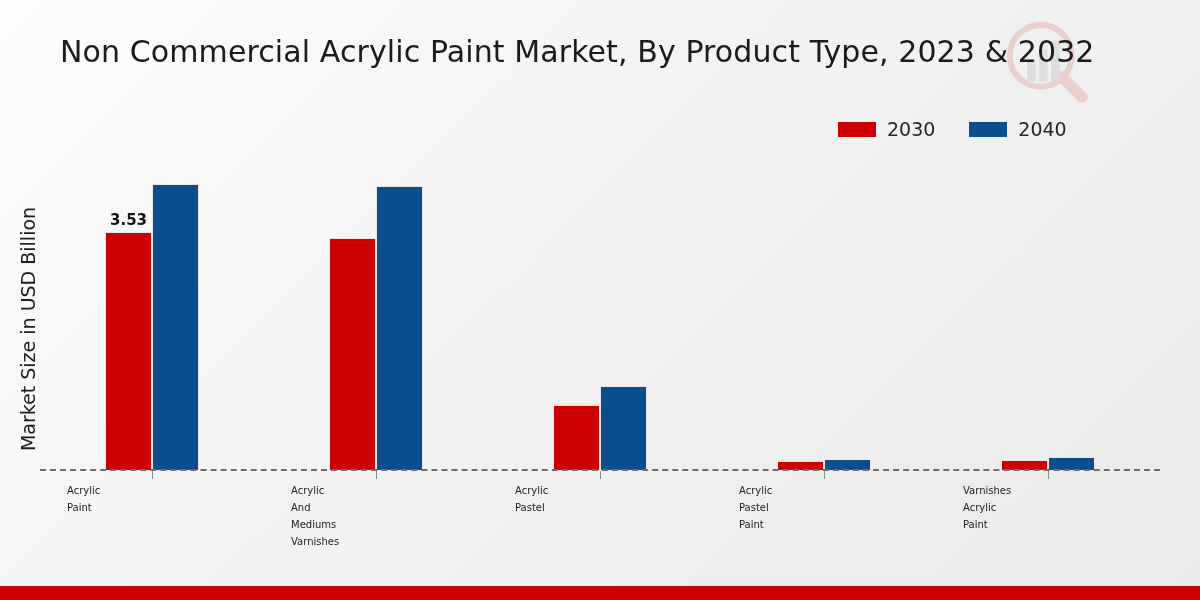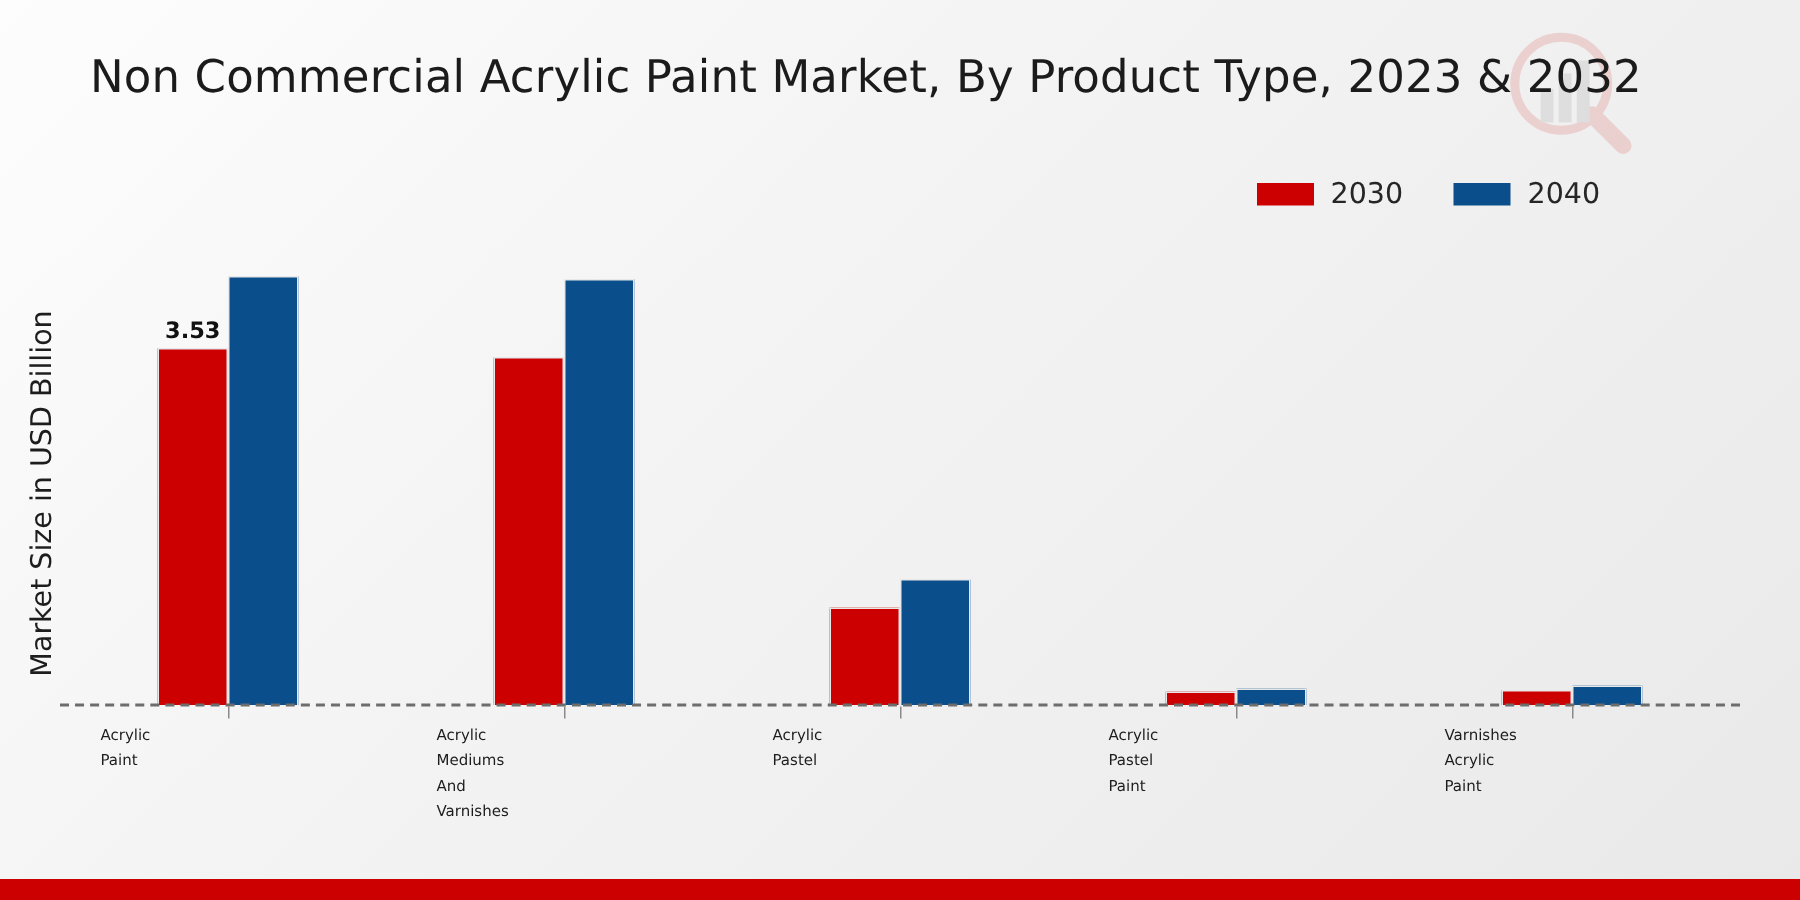--- a/index.html
+++ b/index.html
@@ -206,22 +206,22 @@
 
   <div id="axis-decor">
       <div class="tick" style="left: 152px;"></div>
       <div class="cat-label" style="left: 67px;">
         <div>Acrylic</div>
         <div>Paint</div>
       </div>
       <div class="tick" style="left: 376px;"></div>
       <div class="cat-label" style="left: 291px;">
         <div>Acrylic</div>
+        <div>And</div>
         <div>Mediums</div>
-        <div>And</div>
         <div>Varnishes</div>
       </div>
       <div class="tick" style="left: 600px;"></div>
       <div class="cat-label" style="left: 515px;">
         <div>Acrylic</div>
         <div>Pastel</div>
       </div>
       <div class="tick" style="left: 824px;"></div>
       <div class="cat-label" style="left: 739px;">
         <div>Acrylic</div>

